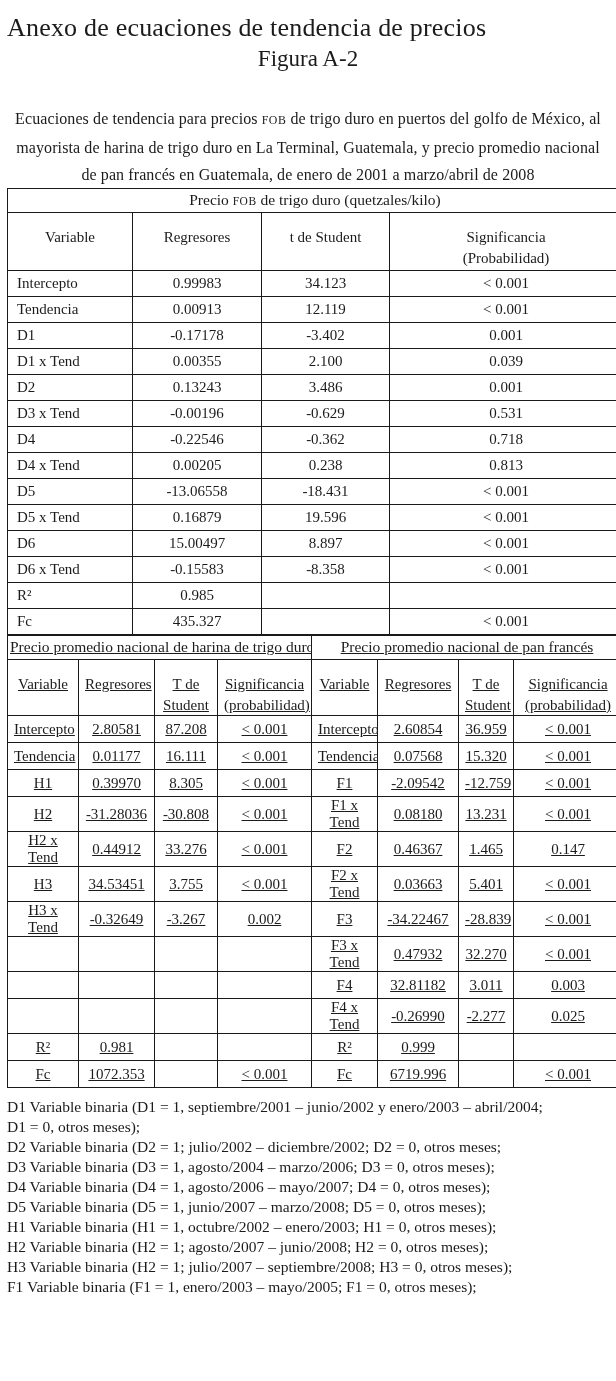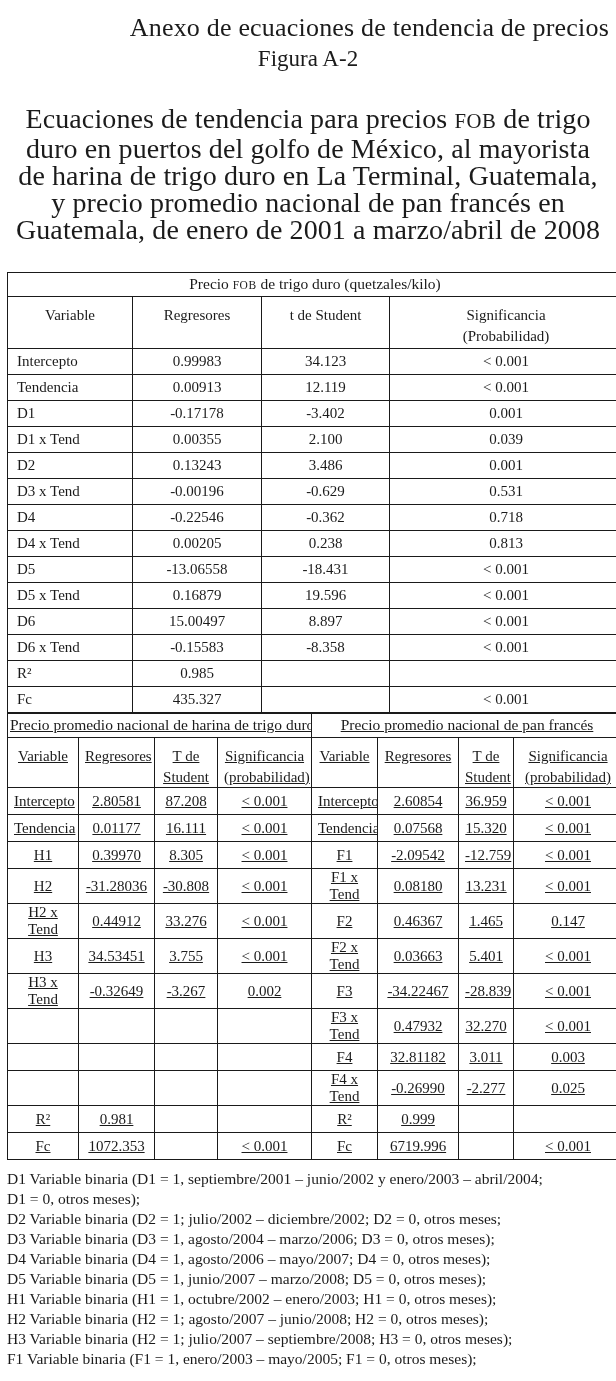--- a/index.html
+++ b/index.html
@@ -5,47 +5,47 @@
   html,body { margin:0; padding:0; background:#ffffff; }
   body {
     width:616px; min-height:1381px;
     font-family:"Liberation Serif","DejaVu Serif",serif;
     color:#1b1b1b;
     -webkit-font-smoothing:antialiased;
   }
   .page { padding:6px 7px 0 7px; }
 
   h1.doc-title {
-    font-size:26px; font-weight:normal; text-align:right;
+    font-size:26px; font-weight:normal; text-align:left;
     margin:6px 0 0 0; line-height:1.2; letter-spacing:0.2px;
   }
   h2.fig-label {
     font-size:23px; font-weight:normal; text-align:center;
     margin:2px 0 0 0; line-height:1.25;
   }
   p.caption {
-    font-size:28px; line-height:27px; text-align:center;
-    margin:31px 4px 29px 4px; letter-spacing:0.1px;
+    font-size:16px; line-height:27px; text-align:center;
+    margin:31px 4px 0 4px; letter-spacing:0.1px;
   }
   .sc { font-size:0.74em; letter-spacing:0.5px; }
 
   table.tbl {
     border-collapse:collapse; table-layout:fixed;
     width:616px; margin:0;
   }
   .tbl th, .tbl td {
     border:1px solid #1a1a1a;
     font-weight:normal; font-size:15px;
     padding:0 6px; text-align:center; vertical-align:middle;
     overflow:hidden;
   }
   .tbl th.tbl-title { height:23px; font-size:15.5px; white-space:nowrap; padding:0 2px; }
   .tbl tr.cols th {
     white-space:pre-line; line-height:1.38;
-    vertical-align:top; padding-top:8px;
+    vertical-align:top; padding-top:14px;
   }
   .tbl-top tr.cols th { height:43px; }
   .tbl-bottom tr.cols th { height:40px; }
   .tbl-top tbody td { height:25px; }
   .tbl-bottom tbody td { height:26px; }
   .tbl-top td.var { text-align:left; padding-left:9px; }
   .tbl-bottom { margin-top:-1px;text-decoration:underline; }
 
   .notes { margin:9px 0 0 0; font-size:15.5px; line-height:20px; }
   .notes .note-line { white-space:nowrap; }

